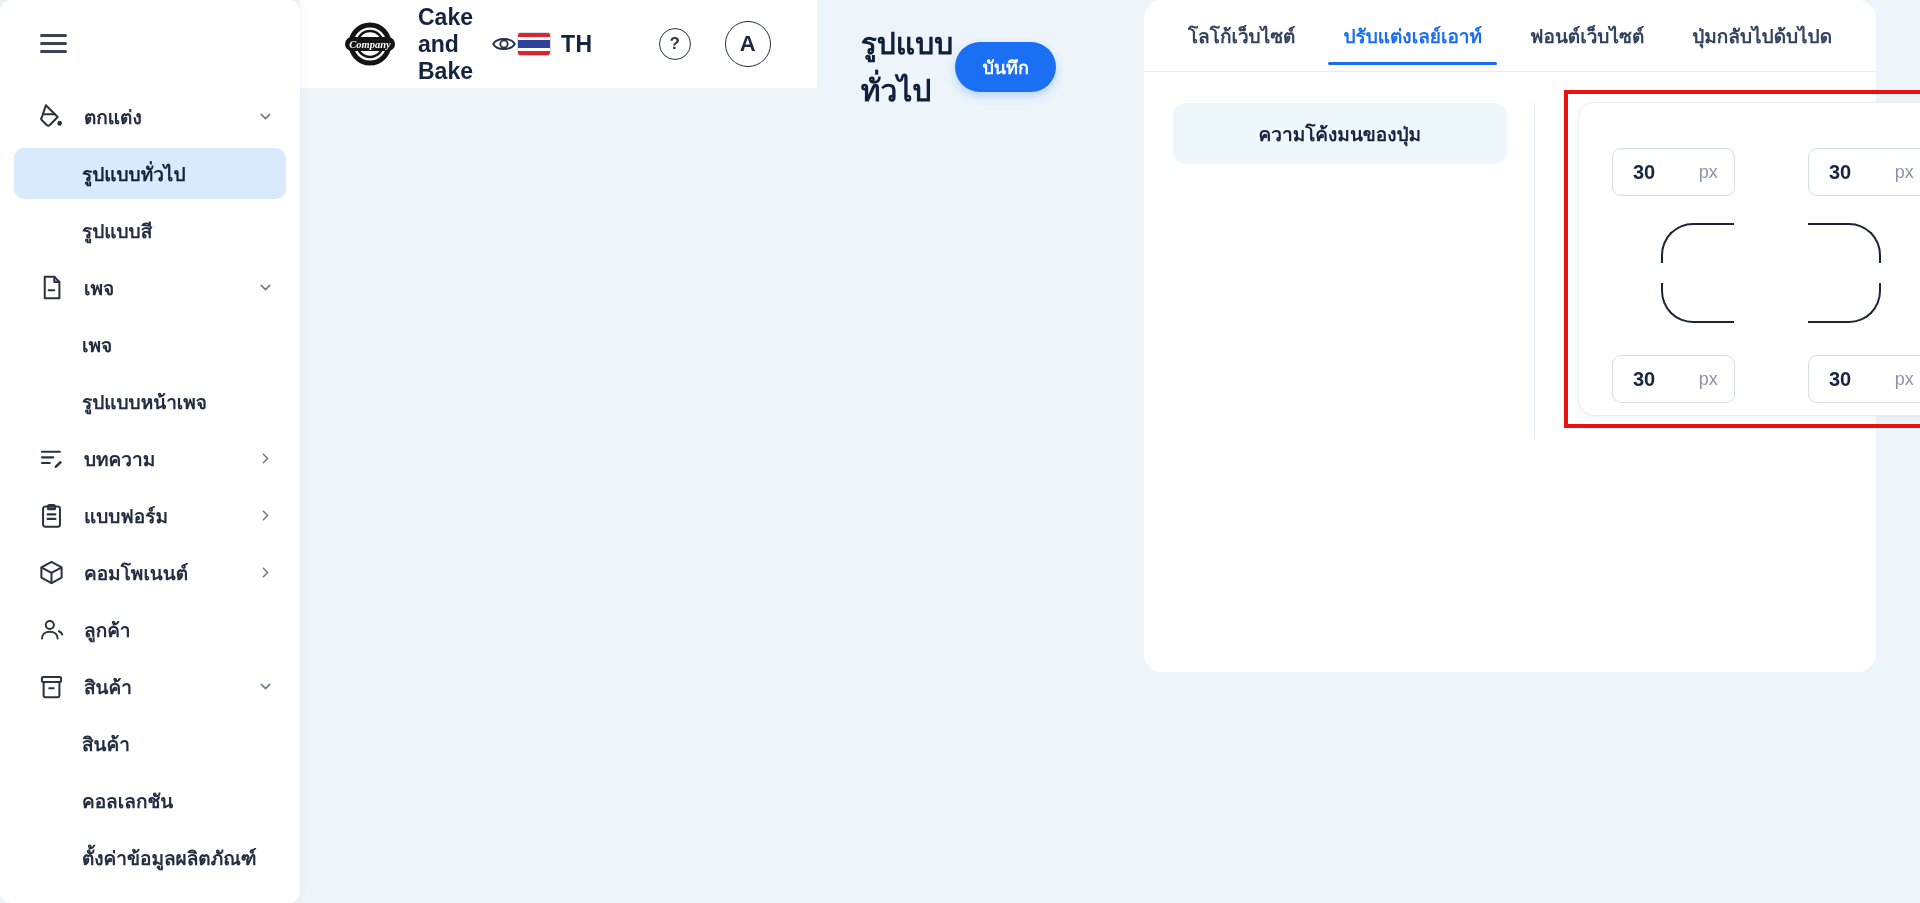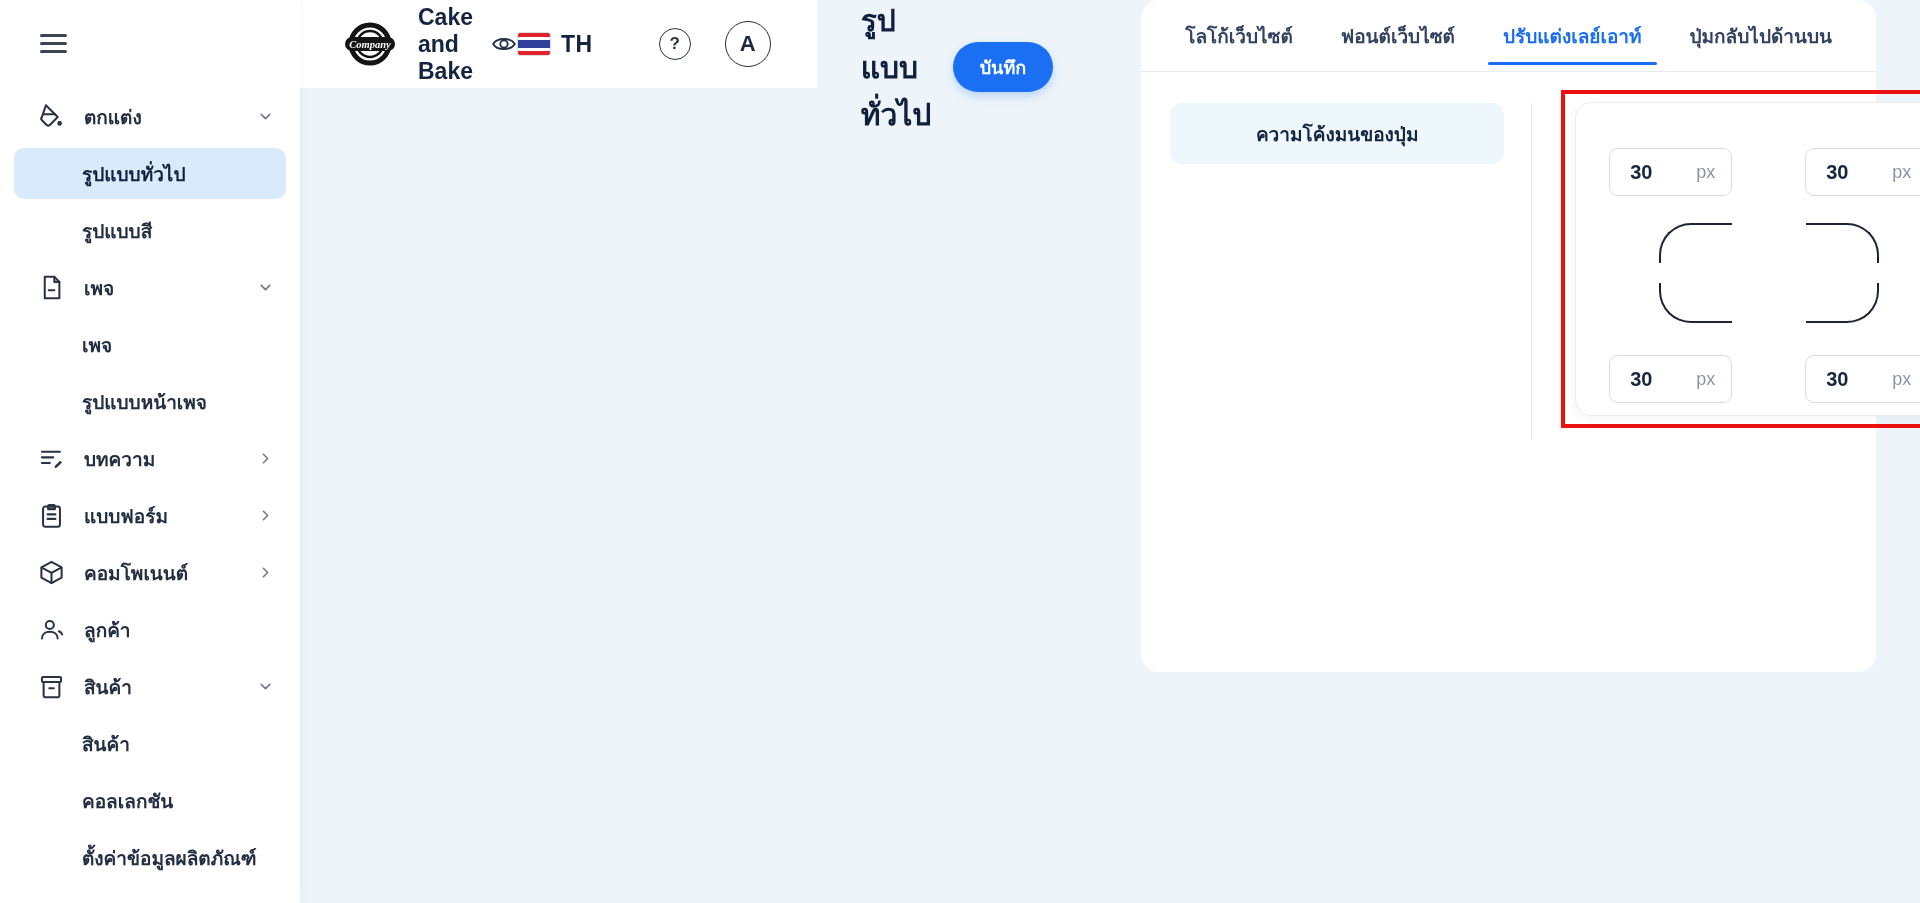--- a/index.html
+++ b/index.html
@@ -8,20 +8,21 @@
     width:1920px; height:903px; overflow:hidden;
     font-family:"Liberation Sans", sans-serif;
     color:#16263f; background:#edf5fa;
   }
   .app { display:flex; width:1920px; height:903px; }
 
   
   .sidebar {
     width:300px; min-width:300px; background:#ffffff; position:relative; z-index:3;
     box-shadow:1px 0 8px rgba(25,45,80,.05);
+    border-radius:11px;
   }
   .hamburger-wrap { height:88px; padding:34px 0 0 40px; }
   .hamburger { display:flex; flex-direction:column; gap:5px; width:27px; cursor:pointer; }
   .hamburger span { height:3px; background:#3c4453; border-radius:2px; }
   .nav { padding:0; }
   .nav-item {
     height:57px; display:flex; align-items:center;
     padding:0 26px 0 38px; font-size:19px; font-weight:600; color:#232e41; cursor:pointer;
   }
   .nav-item .mi { width:27px; height:27px; margin-right:19px; flex:0 0 27px; color:#2a3342; }
@@ -282,23 +283,23 @@
 
     <div class="page-head">
       <h1 class="page-title">รูปแบบทั่วไป</h1>
       <button class="save-btn">บันทึก</button>
     </div>
 
     <section class="card">
 
       <div class="tabs">
         <div class="tab">โลโก้เว็บไซต์</div>
+        <div class="tab active">ปรับแต่งเลย์เอาท์</div>
         <div class="tab">ฟอนต์เว็บไซต์</div>
-        <div class="tab active">ปรับแต่งเลย์เอาท์</div>
-        <div class="tab">ปุ่มกลับไปด้านบน</div>
+        <div class="tab">ปุ่มกลับไปด้บไปด</div>
       </div>
 
       <div class="content">
 
         <div class="section-label-panel">ความโค้งมนของปุ่ม</div>
         <div class="v-divider"></div>
 
         <div class="red-box">
           <div class="preview-card">
 

